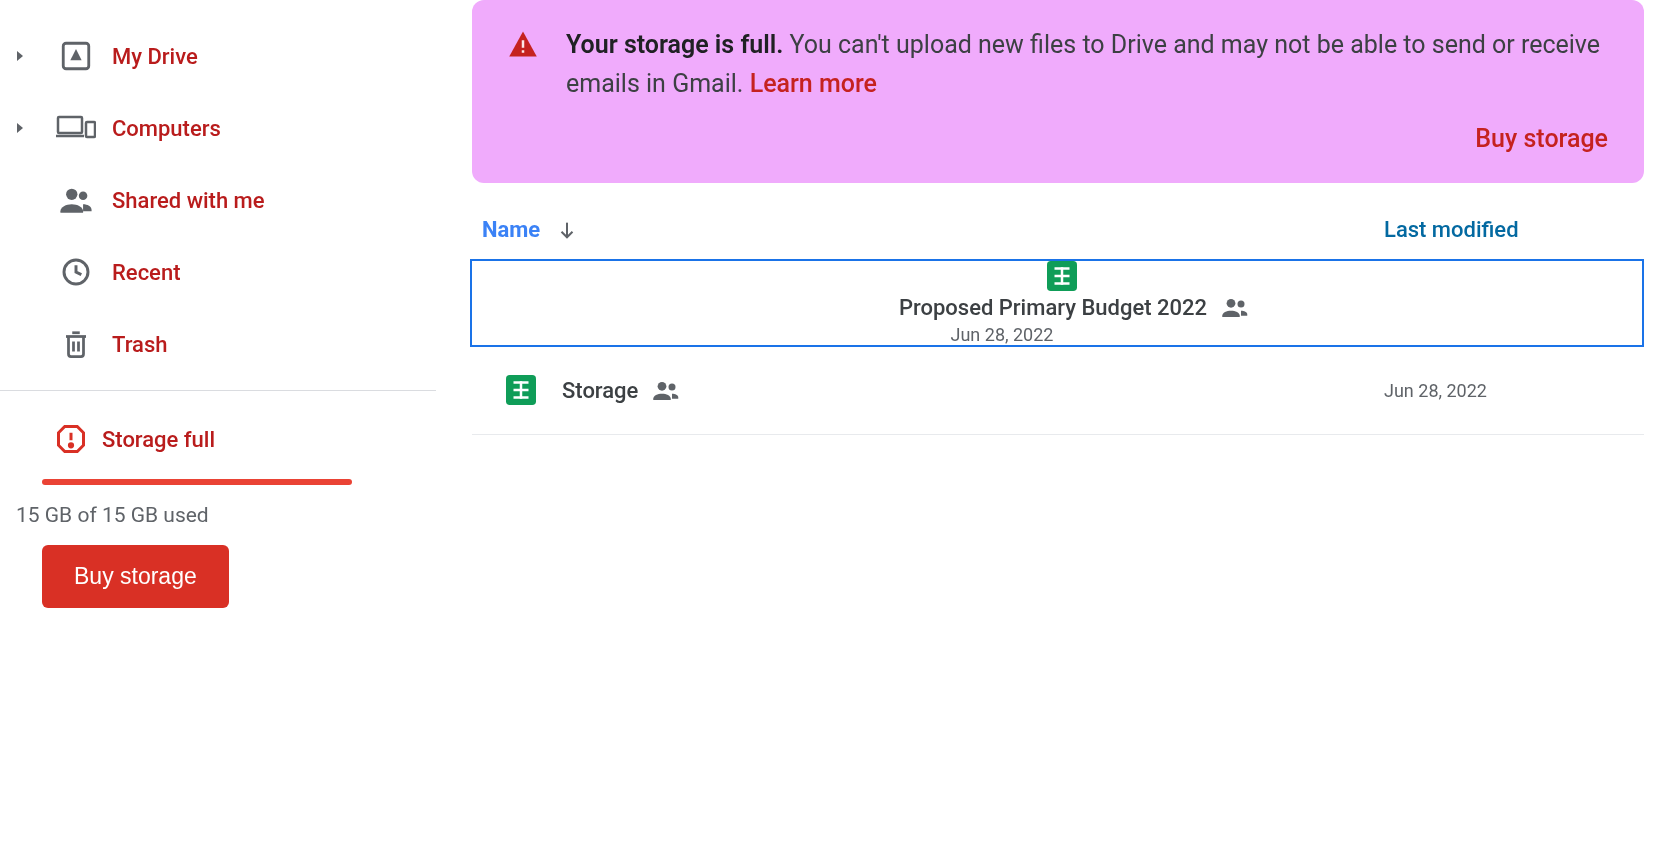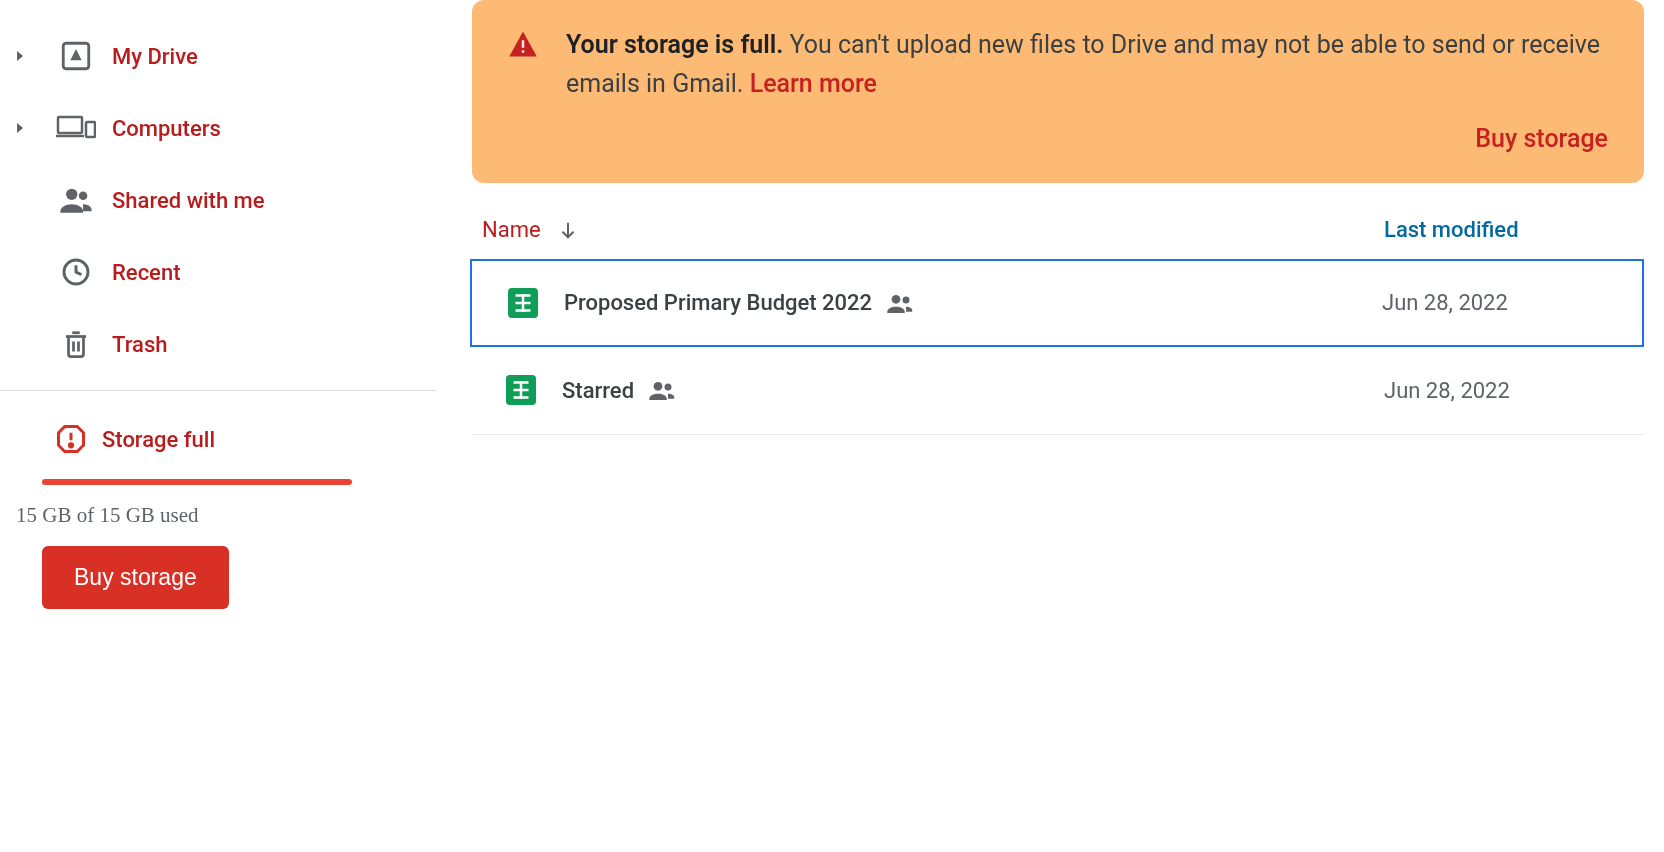--- a/index.html
+++ b/index.html
@@ -62,41 +62,40 @@
       height: 6px;
       background: #ea4335;
       margin: 12px 68px 18px 42px;
       border-radius: 3px;
     }
     .storage-usage {
       font-size: 21px;
       color: #5f6368;
       padding-left: 16px;
       margin-bottom: 18px;
-      font-family: Liberation Serif, serif;
     }
     .buy-btn {
       background: #d93025;
       color: #fff;
       border: none;
       font-size: 23px;
       font-weight: 500;
       padding: 18px 32px;
       border-radius: 6px;
       margin-left: 42px;
       cursor: pointer;
     }
     
     .main {
       flex: 1;
       padding-right: 20px;
       position: relative;
     }
     .alert {
-      background: #fdba74;
+      background: #f0abfc;
       border-radius: 12px;
       padding: 26px 36px 30px 36px;
       margin: 0 0 18px 36px;
       position: relative;
     }
     .alert-row {
       display: flex;
       gap: 28px;
       align-items: flex-start;
     }
@@ -131,22 +130,22 @@
       height: 58px;
       margin-left: 36px;
       padding-left: 10px;
     }
     .col-name {
       flex: 1;
       display: flex;
       align-items: center;
       gap: 16px;
       font-size: 22px;
-      color: #b91c1c;
-      font-weight: 400;
+      color: #3b82f6;
+      font-weight: 700;
     }
     .col-date {
       width: 260px;
       font-size: 22px;
       color: #0369a1;
       font-weight: 500;
     }
     
     .file-row {
       display: flex;
@@ -155,40 +154,41 @@
       margin-left: 36px;
       padding-left: 34px;
       border-bottom: 1px solid #e8eaed;
       cursor: pointer;
     }
     .file-row.selected {
       border: 2px solid #1a73e8;
       border-radius: 0;
       margin-left: 34px;
       padding-left: 36px;
+      flex-direction: column;
     }
     .file-icon {
       width: 56px;
       display: flex;
       align-items: center;
     }
     .file-name {
       font-size: 22px;
       color: #3c4043;
       font-weight: 500;
       margin-right: 14px;
     }
     .file-main {
       flex: 1;
       display: flex;
       align-items: center;
     }
     .file-date {
       width: 260px;
-      font-size: 22px;
+      font-size: 18px;
       color: #5f6368;
       margin-left: 11px;
     }
     .shared-icon { color: #5f6368; display:inline-flex; }
     svg { display: block; }
   </style>
 </head>
 <body>
 
 <div class="layout">
@@ -347,21 +347,21 @@
     <span class="file-icon">
       <svg width="30" height="30" viewBox="0 0 24 24">
               <rect width="24" height="24" rx="3" fill="#0f9d58"></rect>
         <rect x="6" y="5" width="12" height="2" fill="#fff"></rect>
               <rect x="6" y="11" width="12" height="2" fill="#fff"></rect>
         <rect x="6" y="17" width="12" height="2" fill="#fff"></rect>
               <rect x="11" y="5" width="2" height="14" fill="#fff"></rect>
       </svg>
     </span>
     <div class="file-main">
-      <span class="file-name">Starred</span>
+      <span class="file-name">Storage</span>
       <span class="shared-icon">
         <svg width="30" height="20" viewBox="0 0 24 16" fill="#5f6368">
           <circle cx="8" cy="5" r="3.5"></circle>
                 <circle cx="16" cy="5.5" r="2.8"></circle>
           <path d="M1 15c0-2.5 3.5-4 7-4s7 1.5 7 4v1H1z"></path>
           <path d="M16 11c2.5 0 5 1 5 3v1h-5"></path>
         </svg>
       </span>
     </div>
     <div class="file-date">Jun 28, 2022</div>

